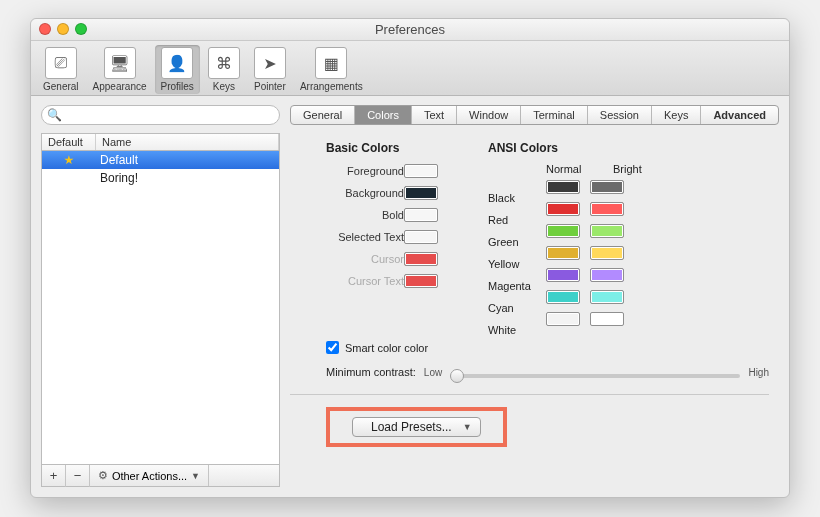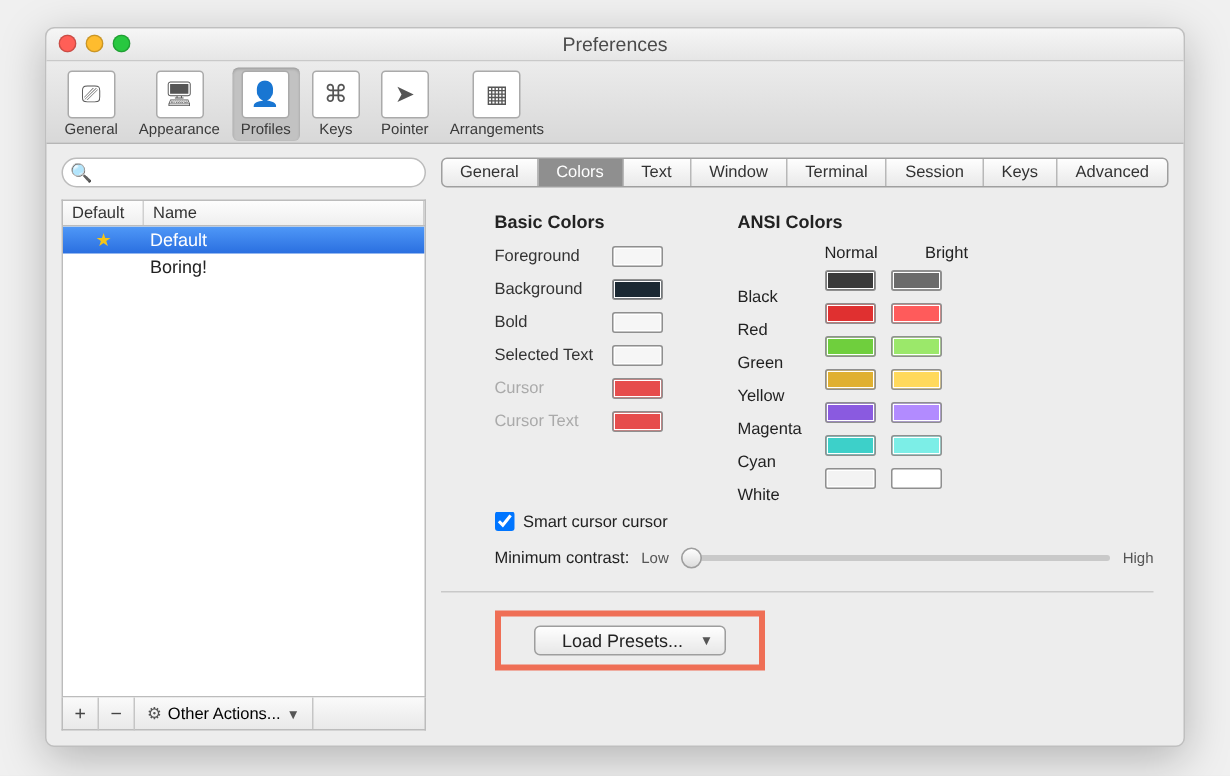--- a/index.html
+++ b/index.html
@@ -30,38 +30,38 @@
 .row.sel { background: linear-gradient(#4f98f7,#2a6fe0); color: #fff; }
 .row.sel .nm { color: #fff; }
 .list-foot { display: flex; align-items: center; border: 1px solid #bcbcbc; border-top: none; background: linear-gradient(#fafafa,#e9e9e9); height: 22px; }
 .fbtn { width: 24px; text-align: center; border-right: 1px solid #c5c5c5; font-size: 13px; color: #444; line-height: 22px; cursor: default; }
 .faction { flex: 0 0 auto; padding: 0 8px; display: flex; align-items: center; gap: 4px; font-size: 11px; border-right: 1px solid #c5c5c5; height: 100%; }
 .faction .gear { color: #555; }
 .faction .dd { font-size: 9px; color: #555; }
 .right { flex: 1; display: flex; flex-direction: column; }
 .tabs { display: flex; border: 1px solid #9f9f9f; border-radius: 4px; overflow: hidden; margin-bottom: 10px; background: linear-gradient(#fefefe,#e9e9e9); }
 .tab { flex: none; padding: 3px 12px; font-size: 11px; color: #333; border-right: 1px solid #b8b8b8; cursor: default; }
-.tab:last-child { border-right: none; }
+.tab:last-child { border-right: none; font-weight: bold; }
 .tab.active { background: #8f8f8f; color: #fff; }
 .pane { flex: 1; padding: 6px 10px 0 36px; font-size: 11px; color: #222; position: relative; }
 .cols { display: flex; gap: 50px; }
 .col h4 { font-size: 12px; font-weight: bold; margin-bottom: 8px; }
 .crow { display: flex; align-items: center; margin-bottom: 6px; height: 16px; }
-.crow .lbl { width: 78px; color: #333; }
+.crow .lbl { width: 78px; color: #333; text-align: right; }
 .crow.disabled .lbl { color: #aaa; }
 .swatch { width: 34px; height: 14px; border: 1px solid #8f8f8f; border-radius: 2px; box-shadow: inset 0 0 0 1px #fff; }
 .ansi-head { display: flex; margin-bottom: 4px; font-size: 11px; }
 .ansi-head .sp { width: 58px; }
 .ansi-head .h { width: 67px; }
 .arow { display: flex; align-items: center; margin-bottom: 6px; height: 16px; }
 .arow .albl { width: 58px; margin-top: 21px; }
 .arow .swatch { margin-right: 10px; }
 .smart { margin-top: 8px; display: flex; align-items: center; gap: 6px; }
 .smart input { width: 13px; height: 13px; }
-.contrast { margin-top: 12px; display: flex; align-items: center; gap: 8px; }
+.contrast { margin-top: 12px; display: flex; align-items: flex-end; gap: 8px; }
 .slider { flex: 1; height: 4px; background: #c9c9c9; border-radius: 2px; position: relative; }
 .slider .thumb { position: absolute; left: 0; top: -5px; width: 14px; height: 14px; border-radius: 50%; background: linear-gradient(#fefefe,#dcdcdc); border: 1px solid #9e9e9e; }
 .clabel { font-size: 10px; color: #555; }
 .hr { border: none; border-top: 1px solid #c9c9c9; margin: 16px 0 12px -36px; }
 .preset-wrap { border: 4px solid #ef6f56; padding: 6px 22px; display: inline-block; }
 .preset-btn { background: linear-gradient(#fefefe,#e7e7e7); border: 1px solid #9e9e9e; border-radius: 4px; padding: 2px 28px 2px 18px; font-size: 12px; position: relative; cursor: default; }
 .preset-btn .dd { position: absolute; right: 8px; top: 4px; font-size: 9px; color: #555; }
 </style>
 </head>
 <body>
@@ -219,21 +219,21 @@
                   <div class="albl">White</div>
                   <div class="swatch" style="background:#f3f3f3"></div>
                   <div class="swatch" style="background:#ffffff"></div>
                 </div>
               </div>
           </div>
         </div>
 
         <div class="smart">
           <input type="checkbox" checked="" style="">
-          <span>Smart cursor cursor</span>
+          <span>Smart color color</span>
         </div>
 
         <div class="contrast">
           <span>Minimum contrast:</span>
           <span class="clabel">Low</span>
           <div class="slider">
               <div class="thumb"></div>
             </div>
           <span class="clabel">High</span>
         </div>

